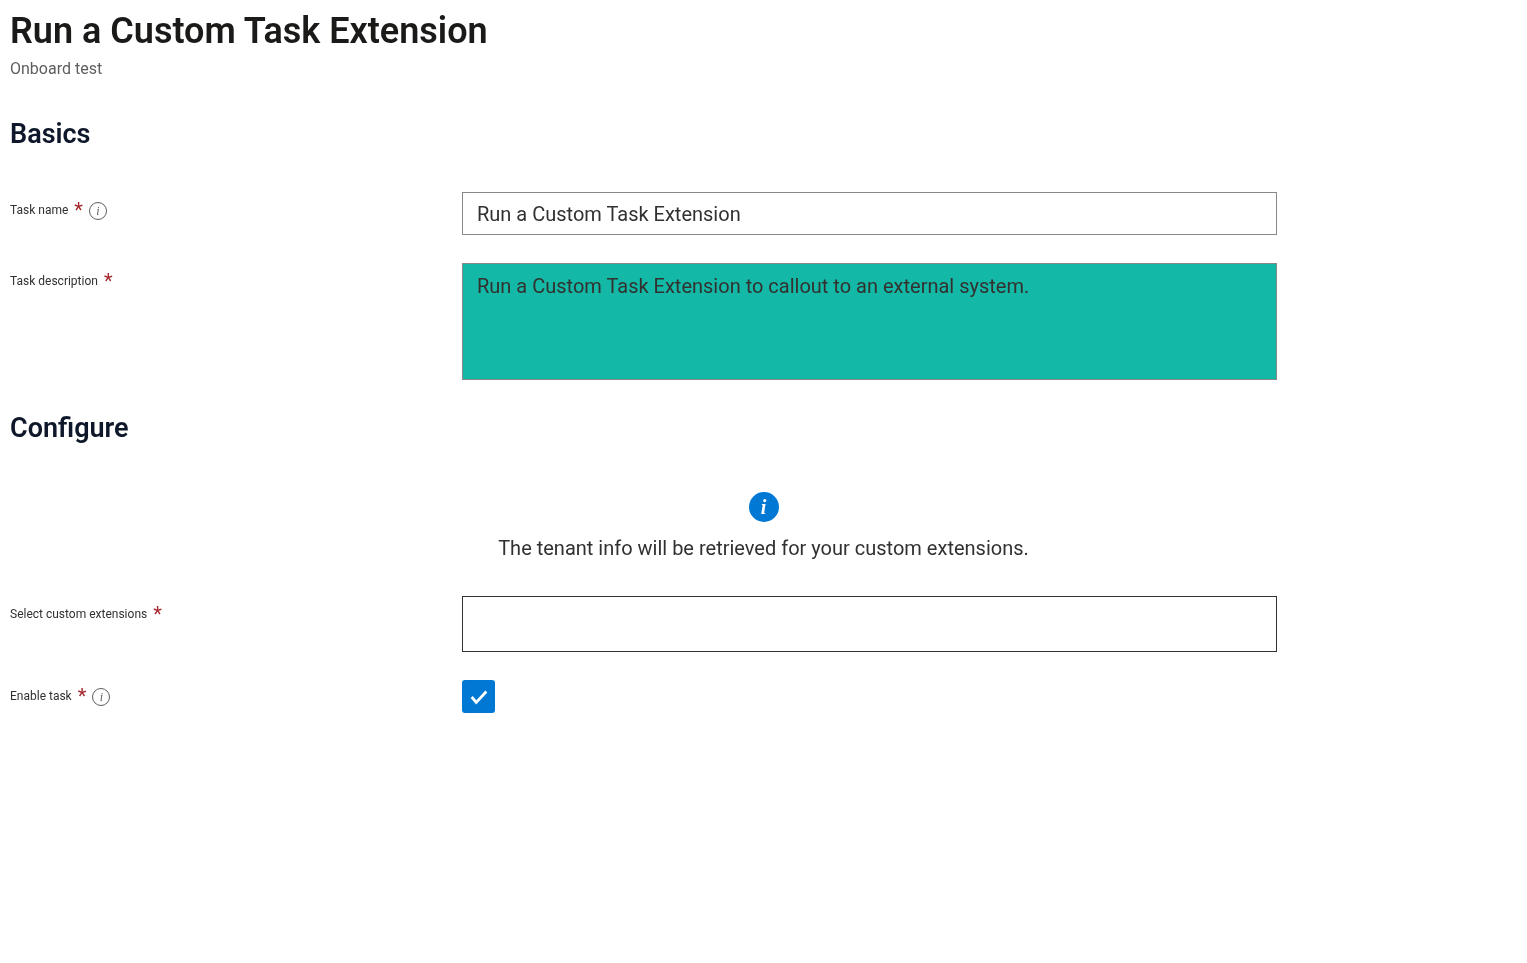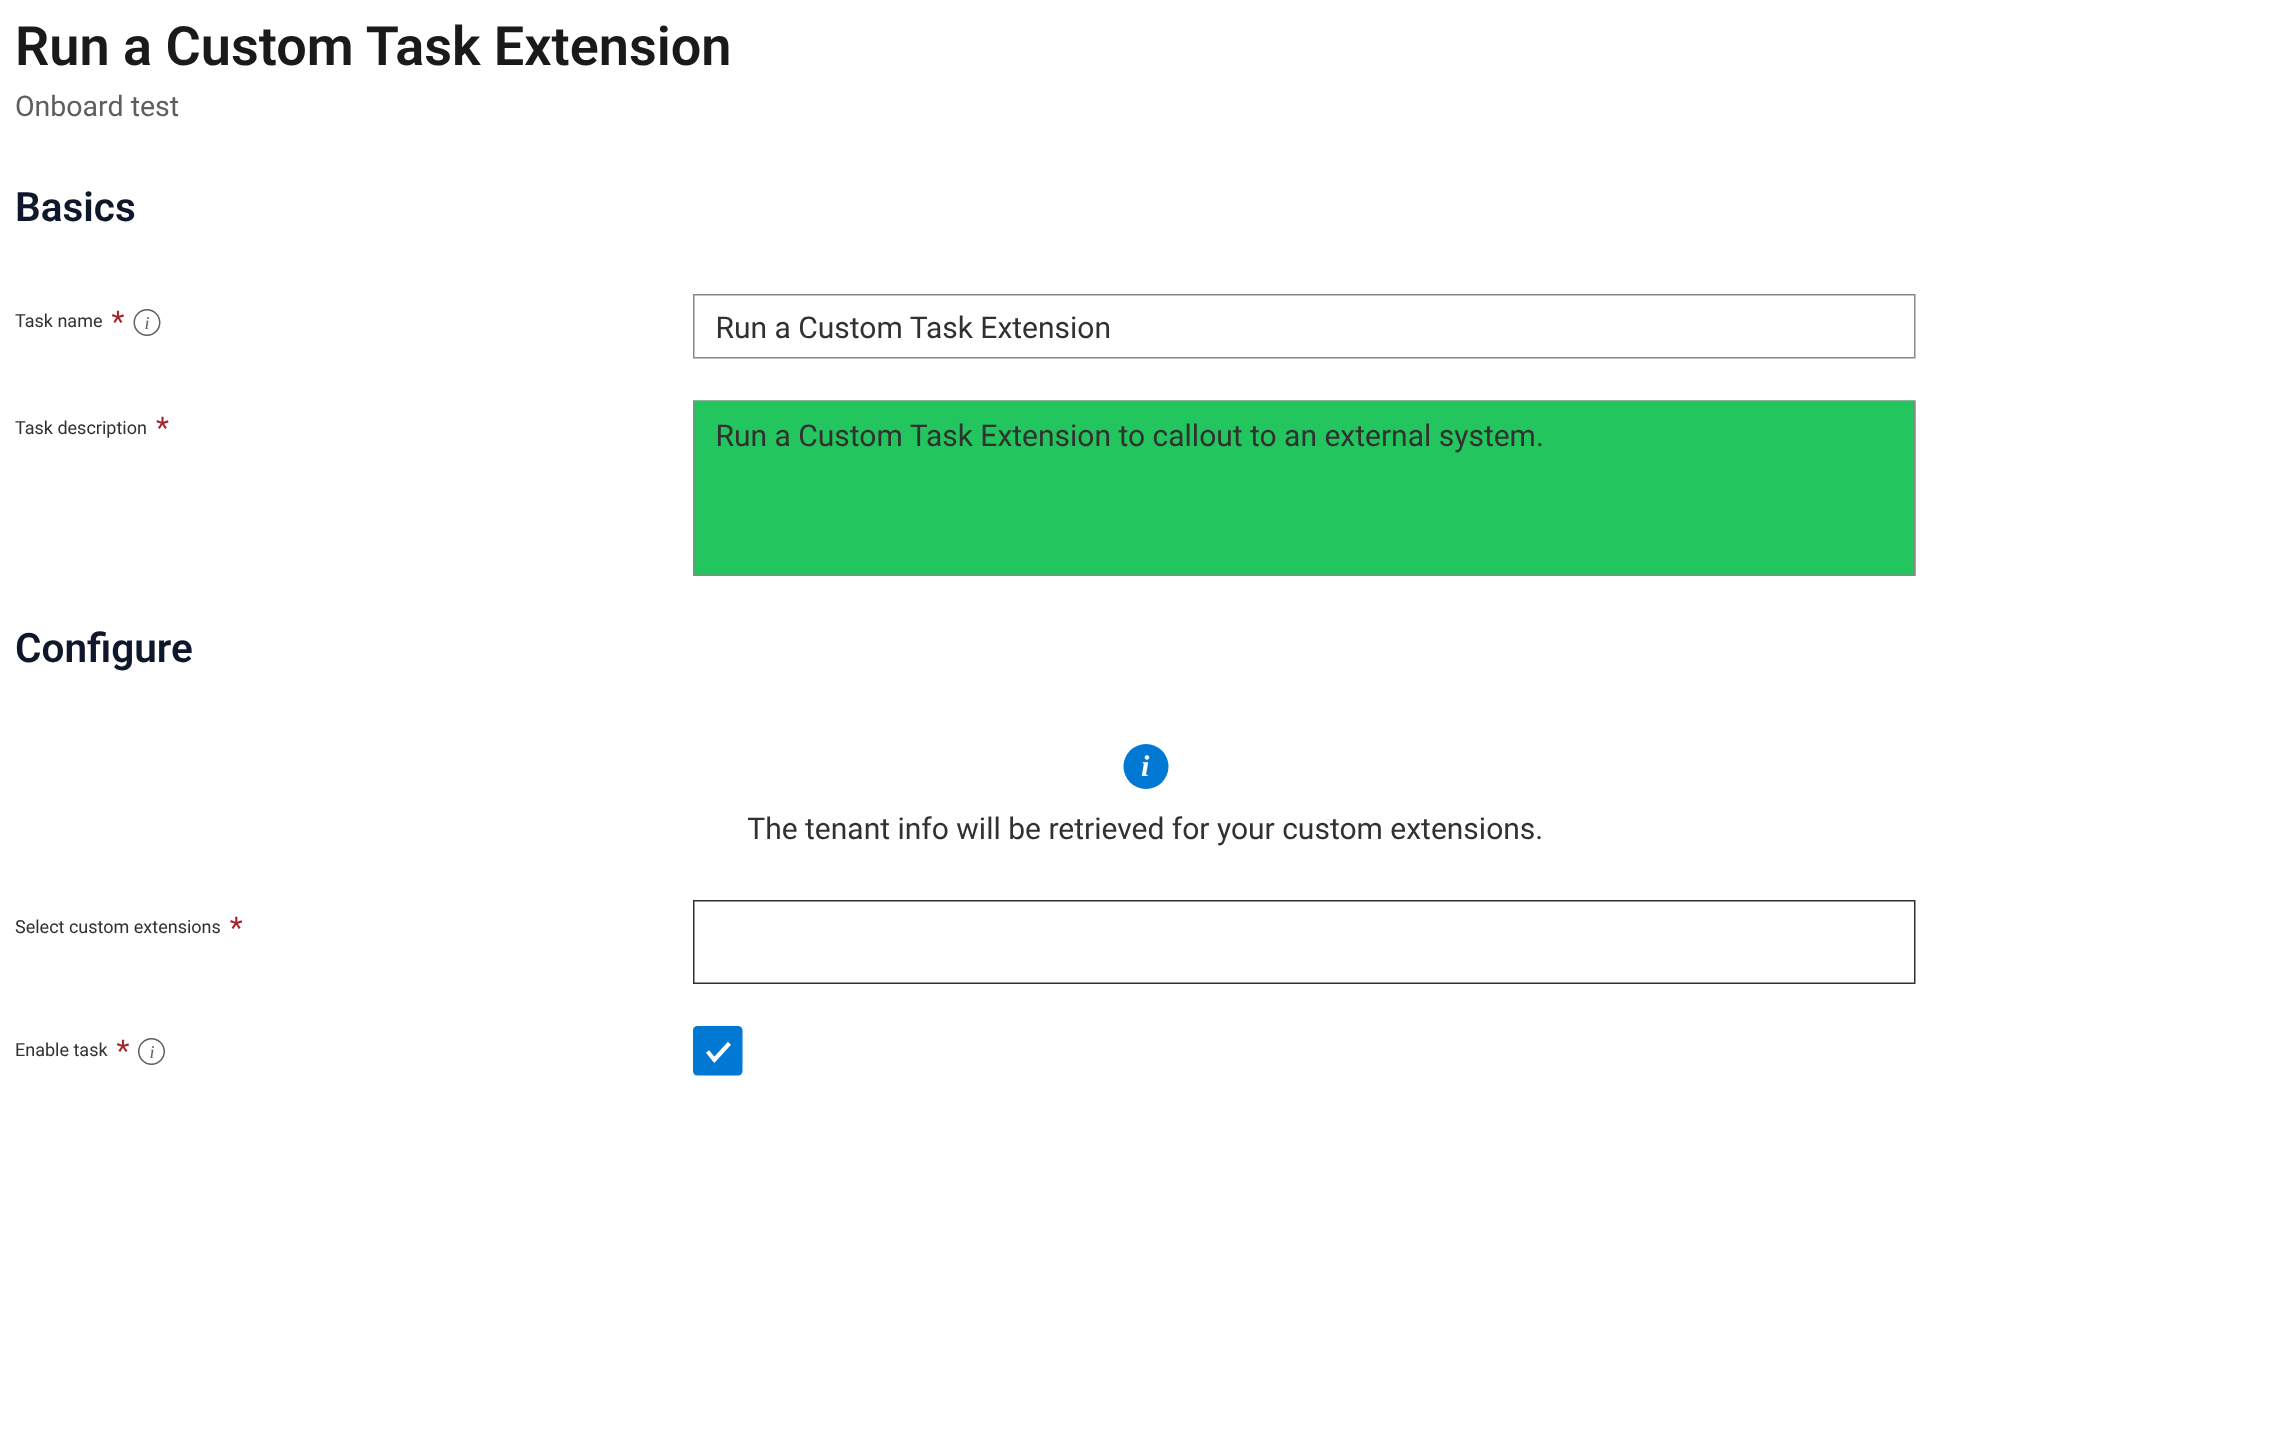--- a/index.html
+++ b/index.html
@@ -14,21 +14,21 @@
       padding: 10px;
       width: 1527px;
     }
     .page-title {
       font-size: 36px;
       font-weight: 600;
       color: #1b1a19;
       line-height: 1.2;
     }
     .subtitle {
-      font-size: 19px;
+      font-size: 16px;
       color: #605e5c;
       margin-top: 6px;
       margin-bottom: 40px;
     }
     .section-heading {
       font-size: 27px;
       font-weight: 600;
       color: #0f172a;
       margin-bottom: 42px;
     }
@@ -86,21 +86,21 @@
       background: #ffffff;
     }
     .textarea-input {
       width: 100%;
       height: 117px;
       border: 1px solid #8a8886;
       padding: 10px 14px;
       font-size: 20px;
       font-family: inherit;
       color: #323130;
-      background: #22c55e;
+      background: #14b8a6;
       resize: none;
     }
     .select-input {
       width: 100%;
       height: 56px;
       border: 1px solid #323130;
       padding: 0 14px;
       font-size: 20px;
       font-family: inherit;
       color: #323130;

